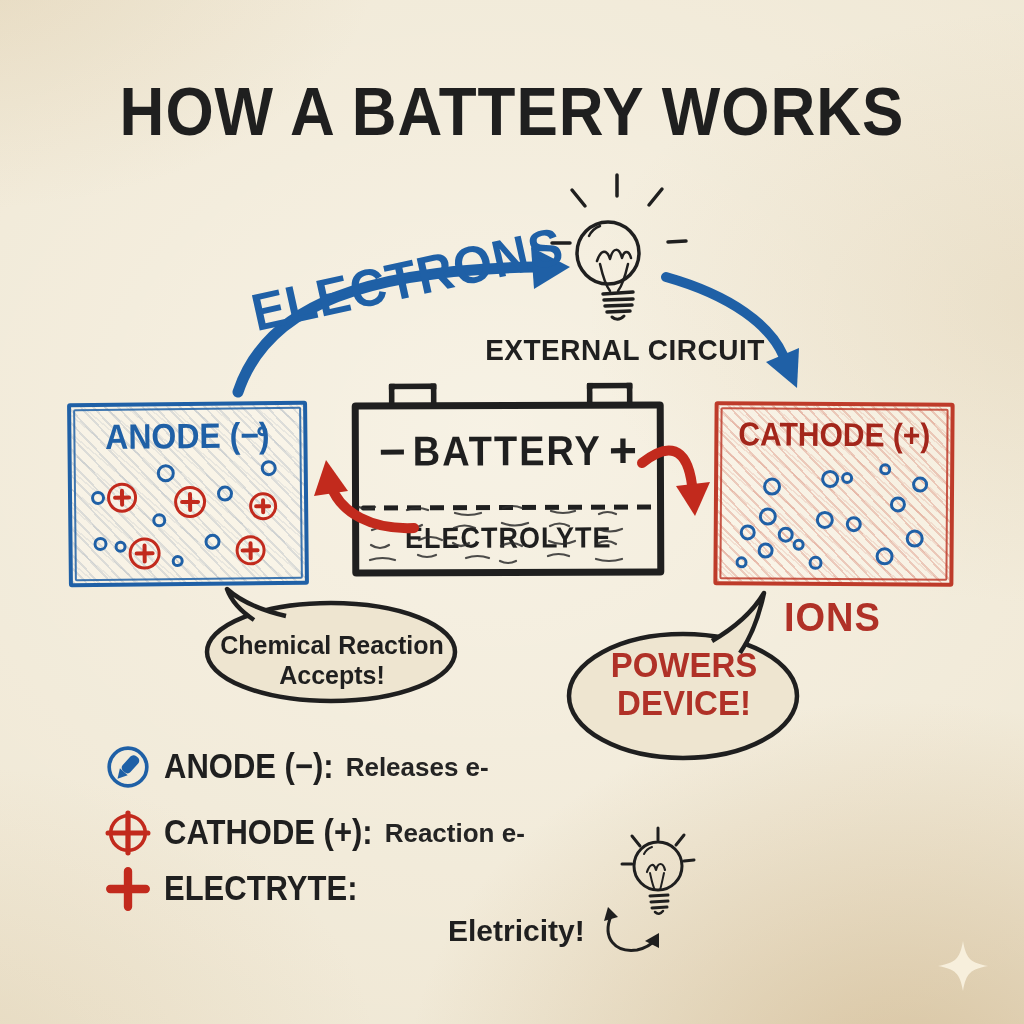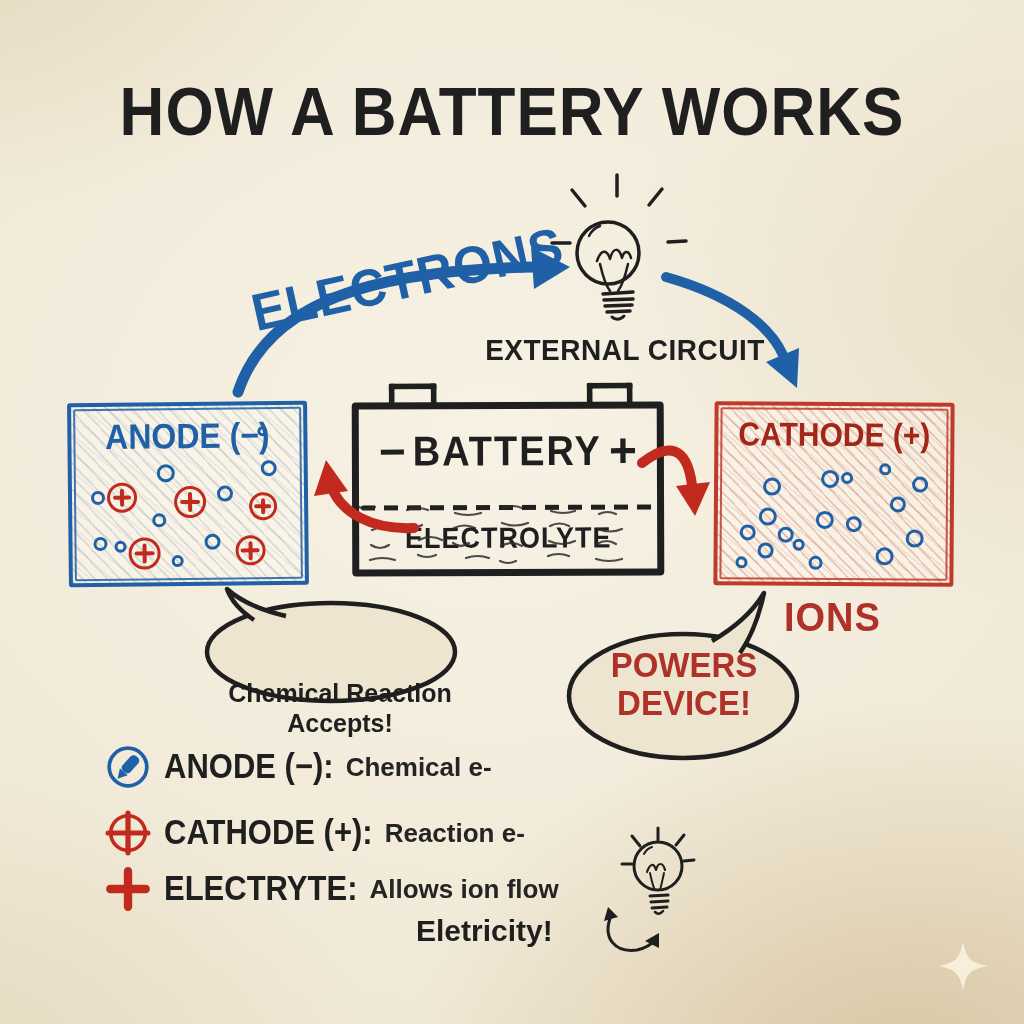--- a/index.html
+++ b/index.html
@@ -87,29 +87,29 @@
   .b-minus{font-size:46px;font-weight:900;line-height:1;}
   .b-name{font-size:38px;font-weight:900;letter-spacing:2px;transform:scaleY(1.1);}
   .b-plus{font-size:48px;font-weight:900;line-height:1;}
   #dashline{position:absolute;top:96px;left:2px;right:2px;height:5px;
     background:repeating-linear-gradient(90deg, var(--ink) 0 14px, transparent 14px 23px);border-radius:2px;}
   #electrolyte{position:absolute;top:114px;left:0;width:100%;text-align:center;
     font-size:27px;font-weight:900;letter-spacing:1px;color:var(--ink);transform:scaleY(1.08);z-index:5;}
 
   
   .bubble-text{position:absolute;z-index:4;text-align:center;}
-  #bubble-left-text{left:216px;top:631px;width:248px;font-size:25px;font-weight:700;line-height:1.18;color:var(--ink);margin-top:48px;}
+  #bubble-left-text{left:208px;top:631px;width:248px;font-size:25px;font-weight:700;line-height:1.18;color:var(--ink);}
   #bubble-right-text{left:570px;top:648px;width:228px;font-size:33px;font-weight:900;line-height:1.12;color:var(--mid_red);transform:scaleY(1.05);}
 
   
   .lrow{position:absolute;left:102px;display:flex;align-items:center;z-index:4;}
   .licon{width:52px;display:flex;justify-content:center;align-items:center;}
   .lterm{font-size:31px;font-weight:900;color:var(--ink);margin-left:10px;white-space:pre;transform:scaleY(1.12);}
   .ldesc{font-size:26px;font-weight:700;color:#242424;margin-left:12px;white-space:pre;}
-  #footnote{position:absolute;left:416px;top:914px;font-size:30px;font-weight:800;color:var(--ink);z-index:4;}
+  #footnote{position:absolute;left:448px;top:914px;font-size:30px;font-weight:800;color:var(--ink);z-index:4;}
 </style>
 </head>
 <body>
 
 <div id="canvas">
 
   <div id="anode-box" class="ebox">
     <div class="frame-inner"></div>
     <div class="box-title">ANODE (−)</div>
     <div class="particles" id="anode-particles">
@@ -274,39 +274,38 @@
     <span class="licon">
       <svg width="46" height="46" viewBox="0 0 44 44">
         <circle cx="22" cy="22" r="18" fill="none" stroke="#1F60A6" stroke-width="3.5"></circle>
         <g transform="rotate(-48 22 22)">
           <rect x="16" y="17" width="19" height="10" rx="4" fill="#1F60A6"></rect>
           <polygon points="16,17 16,27 7,22" fill="#1F60A6"></polygon>
         </g>
       </svg>
     </span>
     <span class="lterm">ANODE (−):</span>
-    <span class="ldesc">Chemical e-</span>
+    <span class="ldesc">Releases e-</span>
   </div>
 
   <div class="lrow" style="top:810px">
     <span class="licon">
       <svg width="46" height="46" viewBox="0 0 44 44">
         <circle cx="22" cy="22" r="16.5" fill="none" stroke="#C22A1D" stroke-width="3.5"></circle>
         <path d="M3,22 L41,22 M22,3 L22,41" stroke="#C22A1D" stroke-width="5" stroke-linecap="round" fill="none"></path>
       </svg>
     </span>
     <span class="lterm">CATHODE (+):</span>
     <span class="ldesc">Reaction e-</span>
   </div>
 
   <div class="lrow" style="top:866px">
     <span class="licon">
       <svg width="46" height="46" viewBox="0 0 44 44">
         <path d="M5,22 L39,22 M22,5 L22,39" stroke="#C22A1D" stroke-width="8" stroke-linecap="round" fill="none"></path>
       </svg>
     </span>
     <span class="lterm">ELECTRYTE:</span>
-    <span class="ldesc">Allows ion flow</span>
   </div>
 
   <div id="footnote">Eletricity!</div>
 
 </div>
 
 </body></html>

